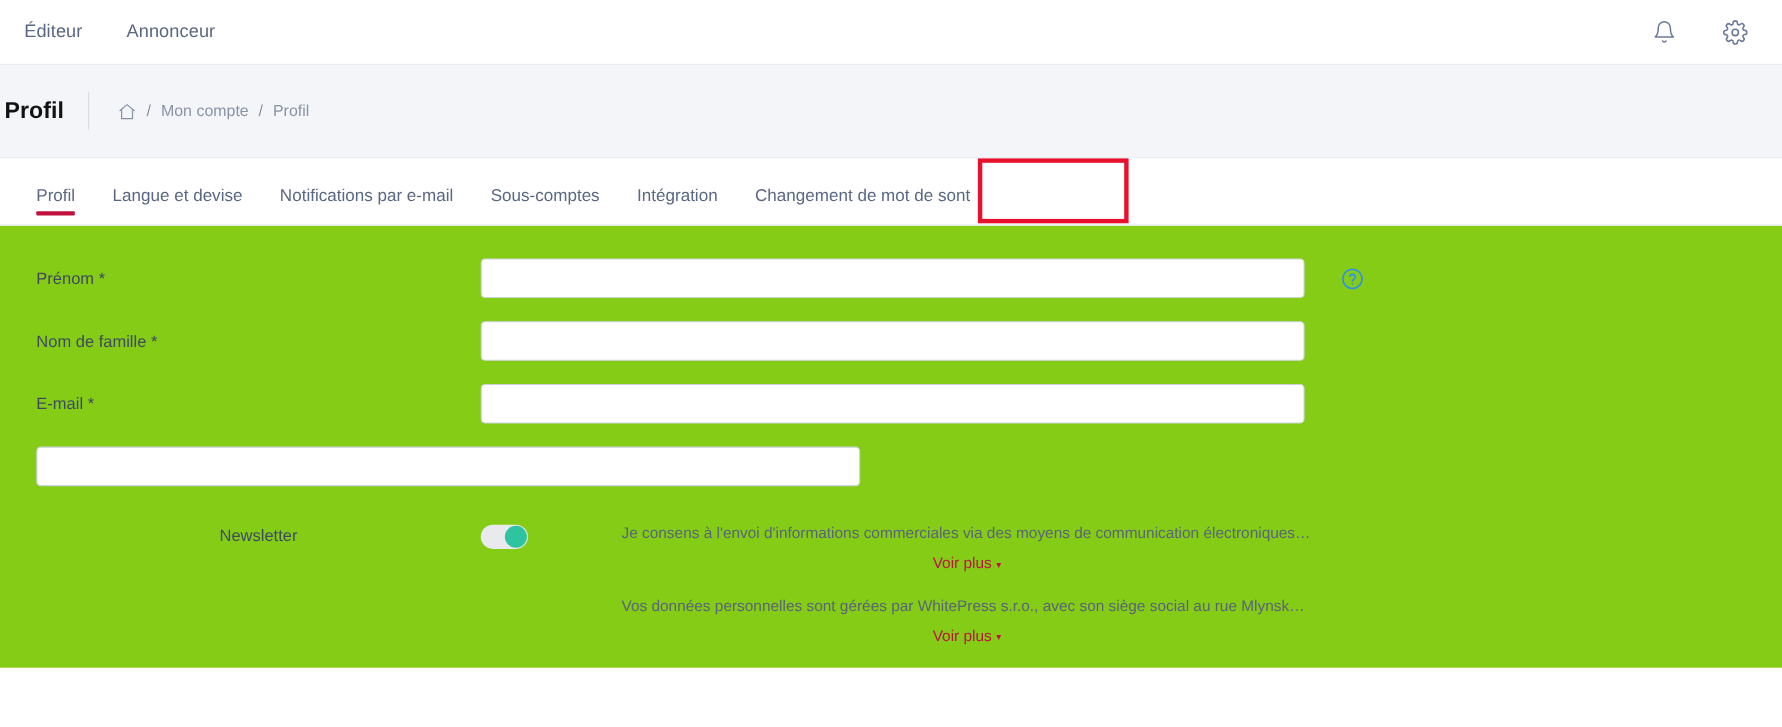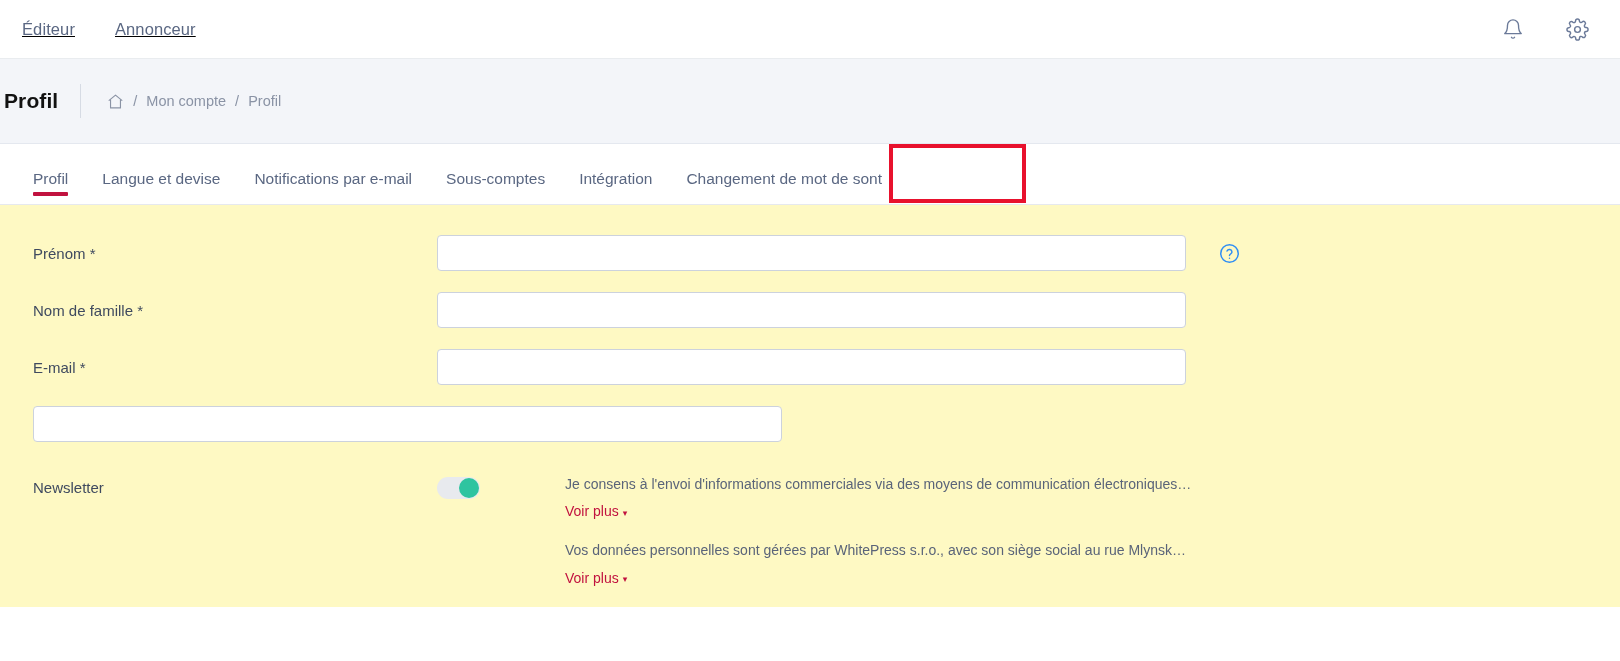--- a/index.html
+++ b/index.html
@@ -19,21 +19,20 @@
     background: #ffffff;
     display: flex;
     align-items: center;
     padding: 0 22px 0 22px;
     border-bottom: 1px solid #e9ecef;
   }
   .topnav {
     display: flex;
     align-items: center;
     gap: 40px;
-    text-decoration: underline;
   }
   .topnav-item {
     font-size: 16.5px;
     color: #5a6782;
     letter-spacing: 0.1px;
     cursor: pointer;
     white-space: nowrap;
   }
   .topbar-spacer { flex: 1; }
   .topbar-icons {
@@ -126,21 +125,21 @@
     background: transparent;
   }
   .tabs-divider {
     height: 1px;
     background: #e6e9ef;
     margin-top: 0;
   }
 
   
   .form {
-    background: #fef9c3;
+    background: #84cc16;
     padding-top: 30px;
   }
   .form-row {
     display: flex;
     align-items: center;
     padding-left: 33px;
     margin-bottom: 21px;
   }
   .form-label {
     width: 404px;
@@ -170,20 +169,21 @@
     align-items: center;
     justify-content: center;
   }
 
   
   .newsletter-row {
     display: flex;
     align-items: flex-start;
     padding-left: 33px;
     margin-top: 28px;
+    text-align: center;
   }
   .newsletter-label {
     width: 404px;
     font-size: 15px;
     color: #3f4a5f;
     flex-shrink: 0;
     padding-top: 9px;
   }
   .toggle {
     width: 43px;

